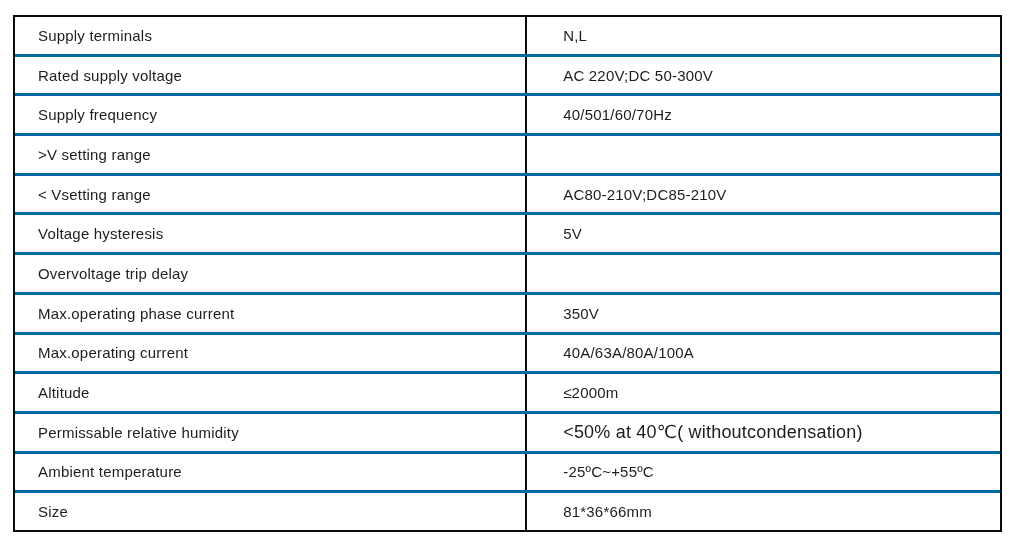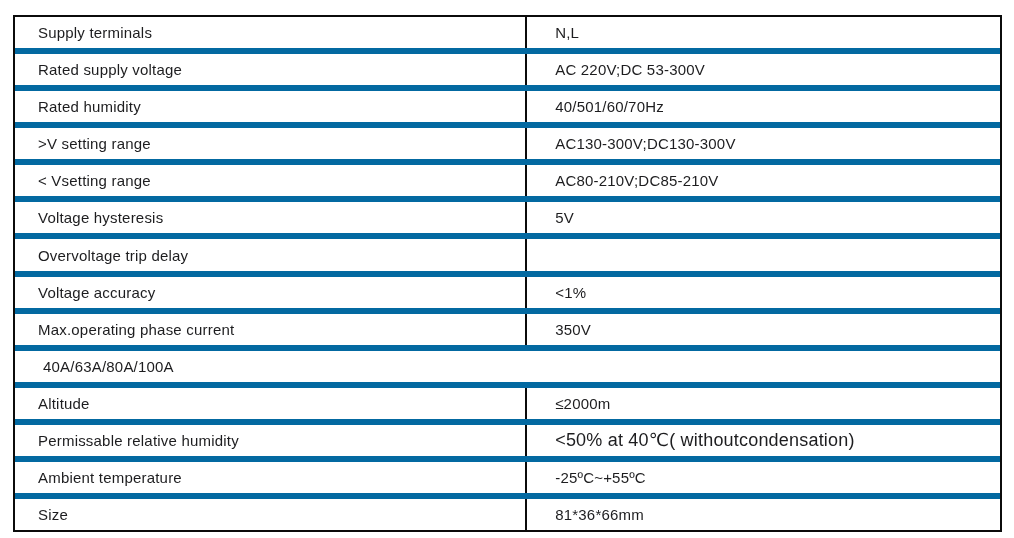--- a/index.html
+++ b/index.html
@@ -18,21 +18,21 @@
     height: 517px;
     border: 2px solid #0b0b0b;
     box-sizing: border-box;
     display: flex;
     flex-direction: column;
     background: #ffffff;
   }
   .spec-row {
     flex: 1 1 0;
     display: flex;
-    border-top: 6px solid #0369a1;
+    border-top: 3px solid #0369a1;
     box-sizing: border-box;
     min-height: 0;
   }
   .spec-row:first-child {
     border-top: none;
   }
   .spec-label {
     width: 52%;
     box-sizing: border-box;
     border-right: 2px solid #0b0b0b;
@@ -45,21 +45,21 @@
     font-weight: 500;
     letter-spacing: 0.2px;
     overflow: hidden;
     white-space: nowrap;
   }
   .spec-value {
     width: 48%;
     box-sizing: border-box;
     display: flex;
     align-items: center;
-    padding-left: 28px;
+    padding-left: 36px;
     padding-right: 8px;
     font-size: 15px;
     color: #1d1d1f;
     font-weight: 500;
     letter-spacing: 0.2px;
     overflow: hidden;
     white-space: nowrap;
   }
   .spec-value.small {
     font-size: 18px;
@@ -69,58 +69,54 @@
 <body>
 
 <div class="spec-table" id="spec-table">
   <div class="spec-row">
     <div class="spec-label">Supply terminals</div>
     <div class="spec-value">N,L</div>
   </div>
 
   <div class="spec-row">
     <div class="spec-label">Rated supply voltage</div>
-    <div class="spec-value">AC 220V;DC 53-300V</div>
+    <div class="spec-value">AC 220V;DC 50-300V</div>
   </div>
 
   <div class="spec-row">
-    <div class="spec-label">Rated humidity</div>
+    <div class="spec-label">Supply frequency</div>
     <div class="spec-value">40/501/60/70Hz</div>
   </div>
 
   <div class="spec-row">
     <div class="spec-label">&gt;V setting range</div>
-    <div class="spec-value">AC130-300V;DC130-300V</div>
   </div>
 
   <div class="spec-row">
     <div class="spec-label">&lt; Vsetting range</div>
     <div class="spec-value">AC80-210V;DC85-210V</div>
   </div>
 
   <div class="spec-row">
     <div class="spec-label">Voltage hysteresis</div>
     <div class="spec-value">5V</div>
   </div>
 
   <div class="spec-row">
     <div class="spec-label">Overvoltage trip delay</div>
   </div>
 
-  <div class="spec-row">
-    <div class="spec-label">Voltage accuracy</div>
-    <div class="spec-value">&lt;1%</div>
-  </div>
 
   <div class="spec-row">
     <div class="spec-label">Max.operating phase current</div>
     <div class="spec-value">350V</div>
   </div>
 
   <div class="spec-row">
+    <div class="spec-label">Max.operating current</div>
     <div class="spec-value">40A/63A/80A/100A</div>
   </div>
 
   <div class="spec-row">
     <div class="spec-label">Altitude</div>
     <div class="spec-value">≤2000m</div>
   </div>
 
   <div class="spec-row">
     <div class="spec-label">Permissable relative humidity</div>

